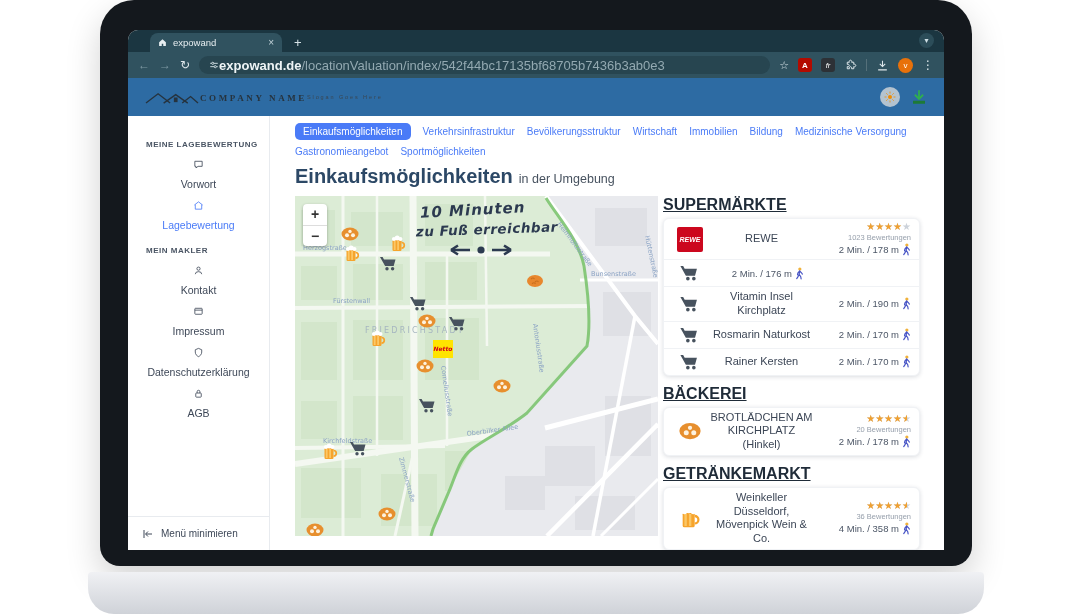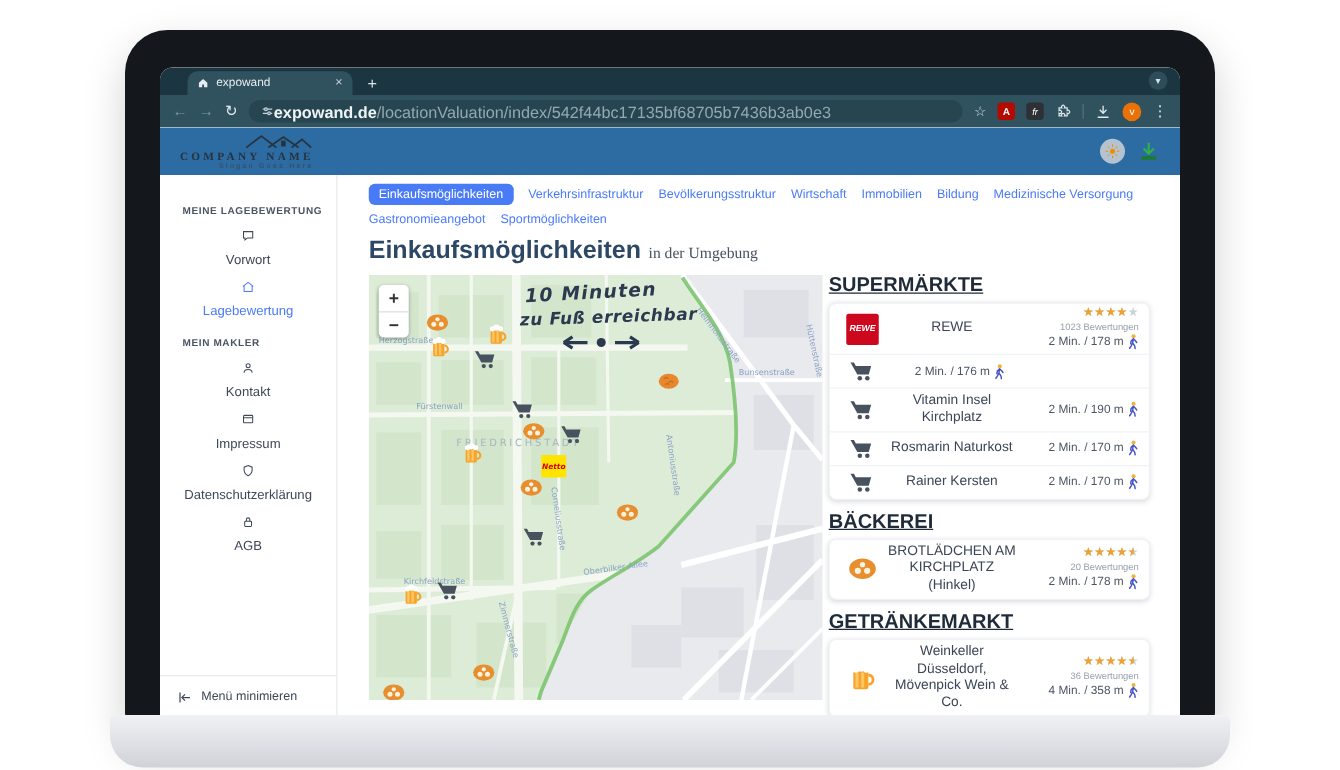--- a/index.html
+++ b/index.html
@@ -1,20 +1,20 @@
 <!DOCTYPE html>
 <html><head>
 <meta charset="utf-8">
 <style>
   * { margin:0; padding:0; box-sizing:border-box; }
   body { background:#fff; font-family:"Liberation Sans","DejaVu Sans",sans-serif; }
   .canvas { position:relative; width:1072px; height:616px; background:#fff; overflow:hidden; }
 
   
-  .laptop-screen { position:absolute; left:100px; top:24px; width:872px; height:566px;
+  .laptop-screen { position:absolute; left:100px; top:0; width:872px; height:566px;
     background:#14181d; border-radius:34px 34px 20px 20px; box-shadow:0 14px 34px rgba(0,0,0,.18); }
   .laptop-base { position:absolute; left:88px; top:572px; width:896px; height:42px;
     background:linear-gradient(#f0f1f4,#cfd2d8); border-radius:4px 4px 26px 26px; }
 
   
   .browser { position:absolute; left:28px; top:30px; width:816px; height:520px;
     border-radius:10px 10px 0 0; overflow:hidden; background:#fff; display:flex; flex-direction:column; }
   .tabstrip { height:22px; background:#1b3641; display:flex; align-items:flex-end; position:relative; flex:0 0 auto; }
   .tab { margin-left:22px; height:19px; width:132px; background:#30525f; border-radius:8px 8px 0 0;
     display:flex; align-items:center; gap:6px; padding:0 8px; color:#e7eef1; font-size:9.5px; }
@@ -36,21 +36,21 @@
   .ext-fr { width:14px; height:14px; border-radius:3px; background:#2d3136; color:#fff; font-size:7.5px;
     font-style:italic; display:flex; align-items:center; justify-content:center; }
   .tb-divider { width:1px; height:12px; background:#55707a; }
   .avatar { width:15px; height:15px; border-radius:50%; background:#e8710a; color:#fff; font-size:8px;
     display:flex; align-items:center; justify-content:center; }
   .dots { color:#dfe8ec; font-size:12px; }
 
   
   .viewport { flex:1; display:flex; flex-direction:column; background:#fff; overflow:hidden; }
   .site-header { height:38px; background:#2d6ba3; display:flex; align-items:center; padding:0 16px; flex:0 0 auto; }
-  .logo { display:flex; flex-direction:column; align-items:flex-end; color:#26333e; }
+  .logo { display:flex; flex-direction:row; align-items:center; color:#26333e; }
   .logo-name { font-family:"Liberation Serif","DejaVu Serif",serif; font-size:9px; letter-spacing:2.6px; font-weight:bold; margin-top:1px; }
   .logo-slogan { font-size:5.5px; letter-spacing:1.9px; color:#394652; }
   .header-right { margin-left:auto; display:flex; gap:10px; align-items:center; }
   .sun-circle { width:20px; height:20px; border-radius:50%; background:rgba(205,210,215,.85);
     display:flex; align-items:center; justify-content:center; }
 
   
   .app-body { flex:1; display:flex; background:#fff; overflow:hidden; }
   .sidebar { width:142px; border-right:1px solid #e8ebef; position:relative; padding-top:14px; flex:0 0 auto; }
   .side-sec { font-size:8px; font-weight:bold; color:#4a5564; letter-spacing:.5px; margin:10px 0 5px 18px; }
@@ -58,21 +58,21 @@
   .side-item.active { color:#4a7bf7; }
   .side-item svg { flex:0 0 auto; }
   .side-bottom { position:absolute; bottom:0; left:0; right:0; border-top:1px solid #e8ebef;
     padding:11px 14px; font-size:10px; color:#3e4858; display:flex; gap:7px; align-items:center; }
 
   .main { flex:1; padding:7px 0 0 25px; overflow:hidden; }
   .tabsnav { display:flex; flex-wrap:wrap; gap:6px 12px; width:620px; font-size:10px; color:#4a7bf7; align-items:center; }
   .tabsnav .link { cursor:pointer; }
   .tabpill { background:#4a7bf7; color:#fff; padding:3px 8px; border-radius:5px; cursor:pointer; }
   .pagetitle { margin-top:8px; font-size:20px; font-weight:bold; color:#2c4866; }
-  .pagetitle .sub { font-size:12.5px; font-weight:normal; color:#47525f; margin-left:6px;font-family:Liberation Serif, serif; }
+  .pagetitle .sub { font-size:12.5px; font-weight:normal; color:#47525f; margin-left:6px; }
 
   .content-cols { display:flex; gap:5px; margin-top:8px; }
   .map-wrap { position:relative; width:363px; height:340px; flex:0 0 auto; }
   .map-wrap svg.map { display:block; width:363px; height:340px; }
   .zoom-ctl { position:absolute; left:8px; top:8px; width:24px; background:#fff; border-radius:4px;
     box-shadow:0 1px 3px rgba(0,0,0,.3); text-align:center; font-weight:bold; color:#333; }
   .zoom-ctl .zbtn { height:21px; line-height:21px; font-size:14px; cursor:pointer; }
   .zoom-ctl .zbtn + .zbtn { border-top:1px solid #ddd; }
 
   

